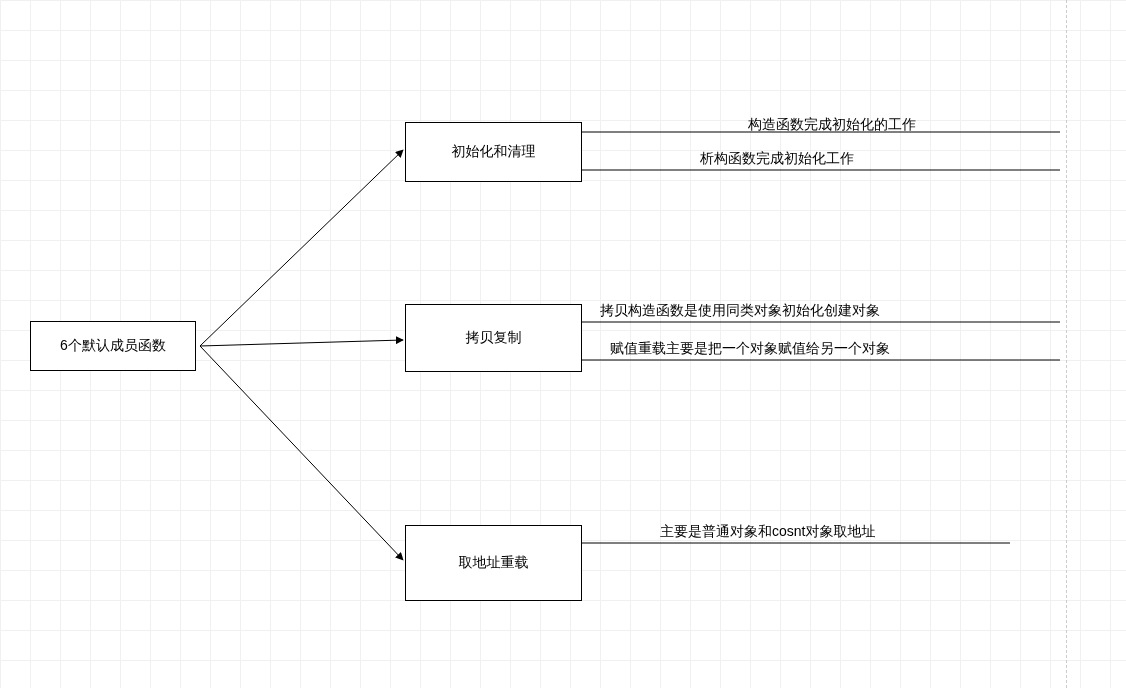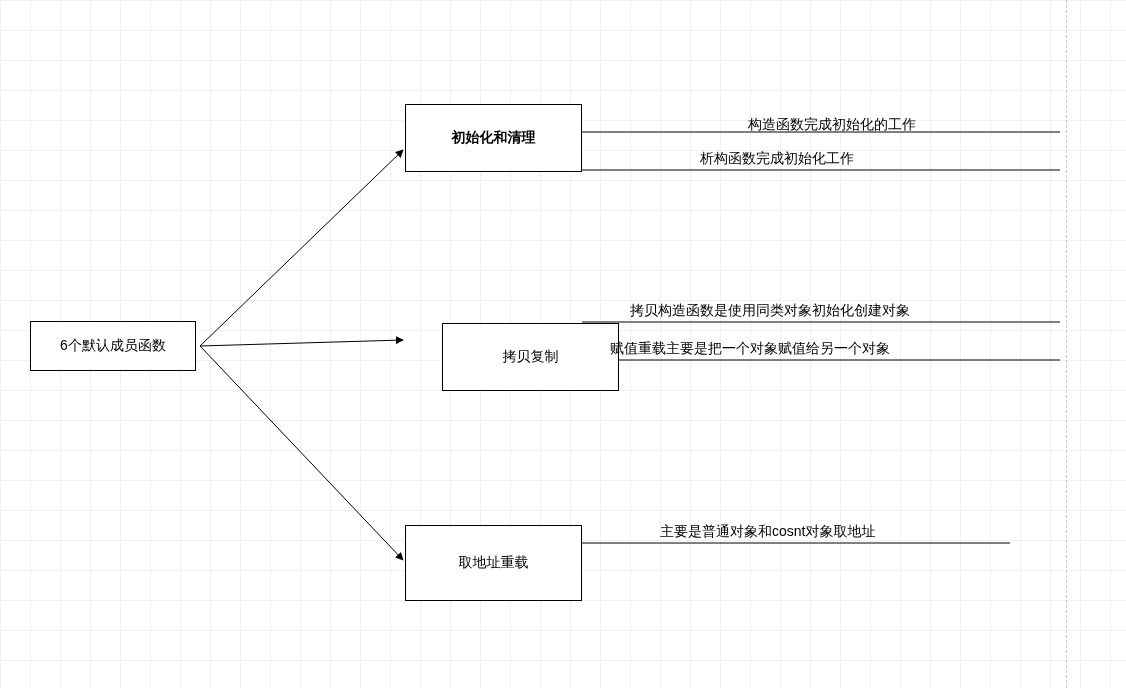--- a/index.html
+++ b/index.html
@@ -80,28 +80,28 @@
   <line x1="582" y1="322" x2="1060" y2="322" stroke="#000" stroke-width="1"></line>
   <line x1="582" y1="360" x2="1060" y2="360" stroke="#000" stroke-width="1"></line>
 
   <line x1="582" y1="543" x2="1010" y2="543" stroke="#000" stroke-width="1"></line>
 </svg>
 
 <div class="box" style="left:30px; top:321px; width:166px; height:50px;">
   <span>6个默认成员函数</span>
 </div>
 
-<div class="box" style="left:405px; top:104px; width:177px; height:68px;font-weight:bold;">
+<div class="box" style="left:405px; top:122px; width:177px; height:60px;">
   <span>初始化和清理</span>
 </div>
 <div class="label" style="left:700px; top:116px;margin-left:48px;">构造函数完成初始化的工作</div>
 <div class="label" style="left:700px; top:150px;">析构函数完成初始化工作</div>
 
-<div class="box" style="left:405px; top:323px; width:177px; height:68px;margin-left:37px;">
+<div class="box" style="left:405px; top:304px; width:177px; height:68px;">
   <span>拷贝复制</span>
 </div>
-<div class="label" style="left:600px; top:302px;padding-left:30px;">拷贝构造函数是使用同类对象初始化创建对象</div>
+<div class="label" style="left:600px; top:302px;">拷贝构造函数是使用同类对象初始化创建对象</div>
 <div class="label" style="left:610px; top:340px;">赋值重载主要是把一个对象赋值给另一个对象</div>
 
 <div class="box" style="left:405px; top:525px; width:177px; height:76px;">
   <span>取地址重载</span>
 </div>
 <div class="label" style="left:660px; top:523px;">主要是普通对象和cosnt对象取地址</div>
 
 </body></html>

